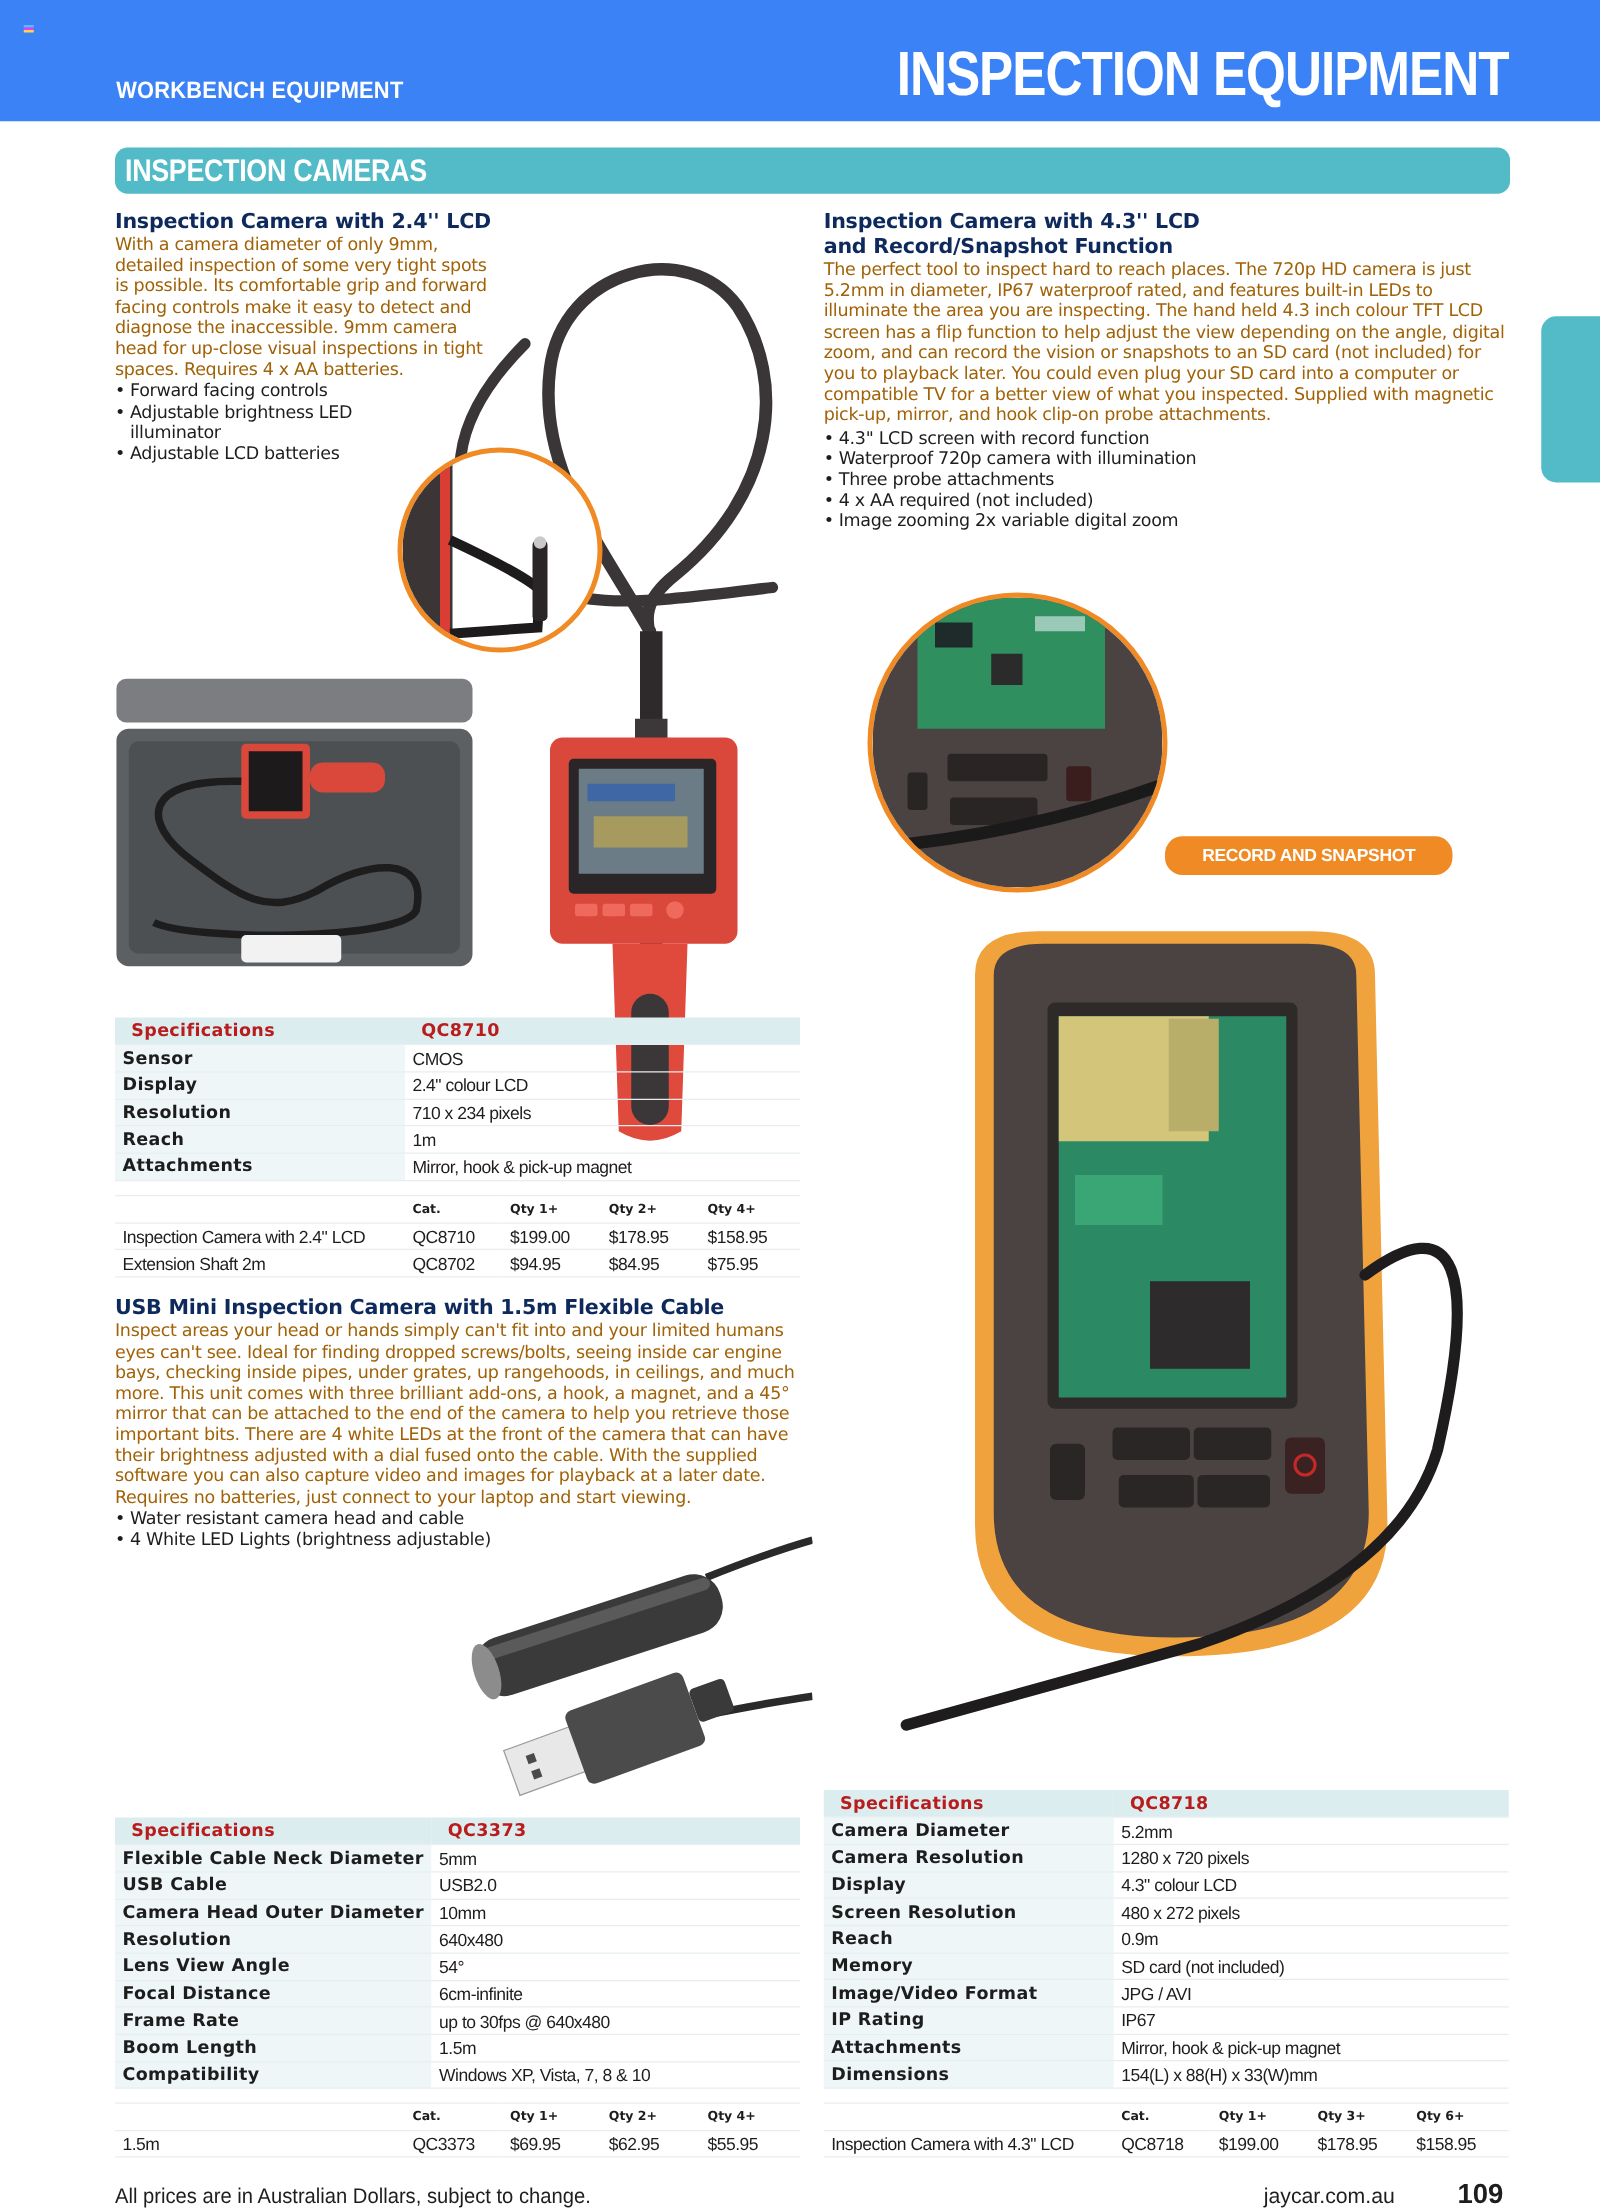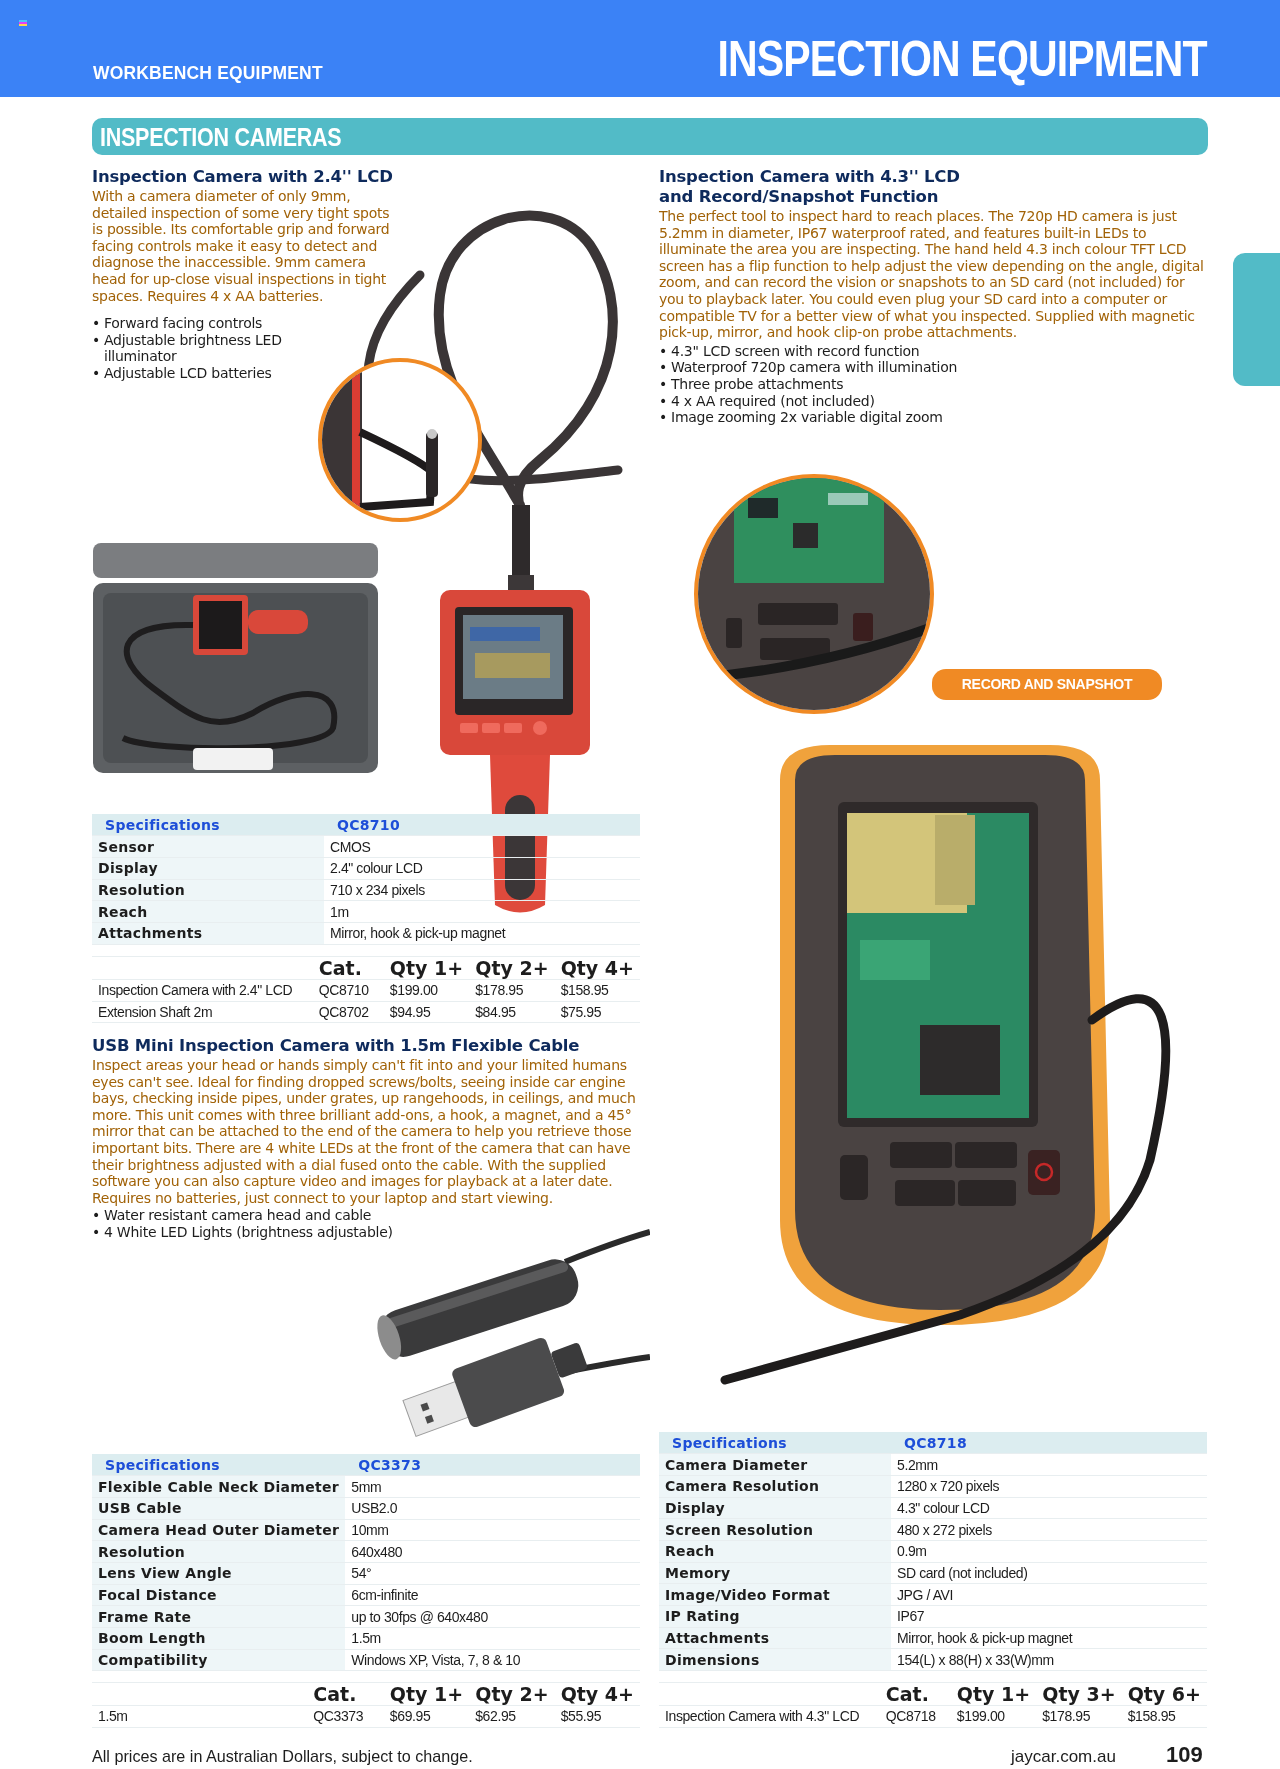--- a/index.html
+++ b/index.html
@@ -25,28 +25,28 @@
   .bullets li { position: relative; padding-left: 12px; }
   .bullets li::before { content: "\2022"; position: absolute; left: 0; top: 0; }
 
   .p1-text { position: absolute; left: 92px; top: 167px; width: 310px; }
   .p2-text { position: absolute; left: 659px; top: 167px; width: 545px; }
   .p3-text { position: absolute; left: 92px; top: 1036px; width: 560px; }
 
   
   .spec-table { position: absolute; border-collapse: collapse; }
   .spec-table td { height: 21.7px; font-size: 14px; padding: 0 6px; border-bottom: 1.5px solid #e8eef0; white-space: nowrap; vertical-align: middle; }
-  .spec-table tr.spec-head td { background: #dcedf0; font-weight: 700; letter-spacing: 0.3px; color: #1d4ed8; padding-left: 13px; }
+  .spec-table tr.spec-head td { background: #dcedf0; font-weight: 700; letter-spacing: 0.3px; color: #b91c1c; padding-left: 13px; }
   .spec-table td.k { background: #eef6f8; font-weight: 600; letter-spacing: 0.3px; }
   .spec-table td.v { font-family: "Liberation Sans", sans-serif; font-size: 14px; transform-origin: left; letter-spacing: -0.4px; }
   .spec-table tr.spec-head td.v { font-family: "DejaVu Sans", sans-serif; font-weight: 700; letter-spacing: 0.3px; }
 
   .price-table { position: absolute; border-collapse: collapse; }
   .price-table td { height: 21.7px; font-family: "Liberation Sans", sans-serif; font-size: 14px; padding: 0 6px; border-bottom: 1.5px solid #e8eef0; white-space: nowrap; letter-spacing: -0.4px; }
-  .price-table tr.price-head td { font-family: "DejaVu Sans", sans-serif; font-weight: 700; font-size: 19px; letter-spacing: 0; border-top: 1.5px solid #e8eef0; margin-left: 16px; }
+  .price-table tr.price-head td { font-family: "DejaVu Sans", sans-serif; font-weight: 700; font-size: 10px; letter-spacing: 0; border-top: 1.5px solid #e8eef0; margin-left: 16px; }
 
   
   .pic { position: absolute; }
   .orange-ring { position: absolute; border: 4px solid #f08a24; border-radius: 50%; background: #ffffff; overflow: hidden; }
   .callout { position: absolute; left: 932px; top: 669px; width: 230px; height: 31px; background: #f08a24; border-radius: 14px; color: #ffffff; font-family: "Liberation Sans", sans-serif; font-weight: 700; font-size: 14px; line-height: 31px; text-align: center; letter-spacing: -0.3px; }
 
   
   .footer-note { position: absolute; left: 92px; top: 1747px; font-family: "Liberation Sans", sans-serif; font-size: 17px; color: #1d1d1d; transform: scaleX(0.95); transform-origin: left; }
   .footer-url { position: absolute; left: 1011px; top: 1747px; font-family: "Liberation Sans", sans-serif; font-size: 17px; color: #1d1d1d; }
   .footer-page { position: absolute; left: 1166px; top: 1742px; font-family: "Liberation Sans", sans-serif; font-weight: 700; font-size: 22px; color: #1d1d1d; }
@@ -65,21 +65,21 @@
 </div>
 
 <div class="cat-bar">
   <div class="cat-bar-label">INSPECTION CAMERAS</div>
 </div>
 <div class="side-tab"></div>
 
 <div class="p1-text">
   <div class="product-title">Inspection Camera with 2.4'' LCD</div>
   <div class="product-desc" style="margin-top:1px">With a camera diameter of only 9mm, detailed inspection of some very tight spots is possible. Its comfortable grip and forward facing controls make it easy to detect and diagnose the inaccessible. 9mm camera head for up-close visual inspections in tight spaces. Requires 4 x AA batteries.</div>
-  <ul class="bullets" style="margin-top:11px">
+  <ul class="bullets" style="margin-top:1px">
     <li>Forward facing controls</li>
     <li style="width:215px">Adjustable brightness LED illuminator</li>
     <li>Adjustable LCD batteries</li>
   </ul>
 </div>
 
 <svg class="pic" style="left:300px;top:175px" width="360" height="750" viewBox="0 0 360 750">
 
   <path d="M220 330 C 180 260, 130 200, 140 120 C 150 40, 250 15, 290 70 C 330 130, 320 220, 240 285 C 215 305, 215 320, 222 340" fill="none" stroke="#3a3536" stroke-width="10" stroke-linecap="round"></path>
   <path d="M120 100 C 60 160, 50 220, 100 275 C 150 320, 230 305, 318 295" fill="none" stroke="#3a3536" stroke-width="9" stroke-linecap="round"></path>

